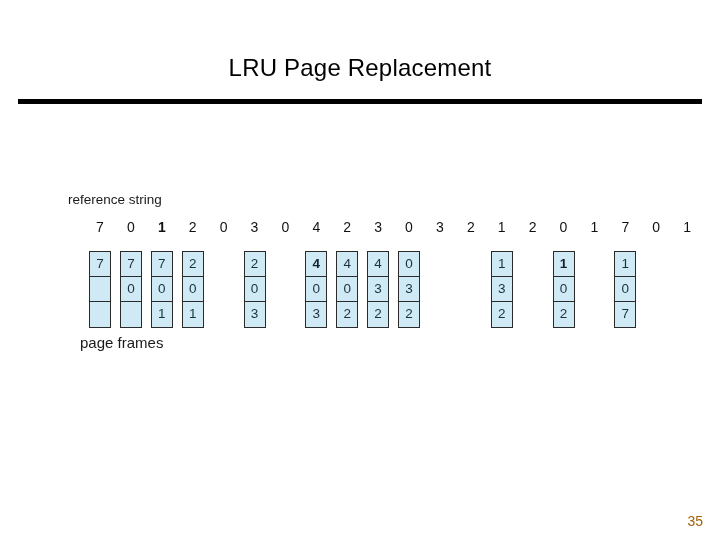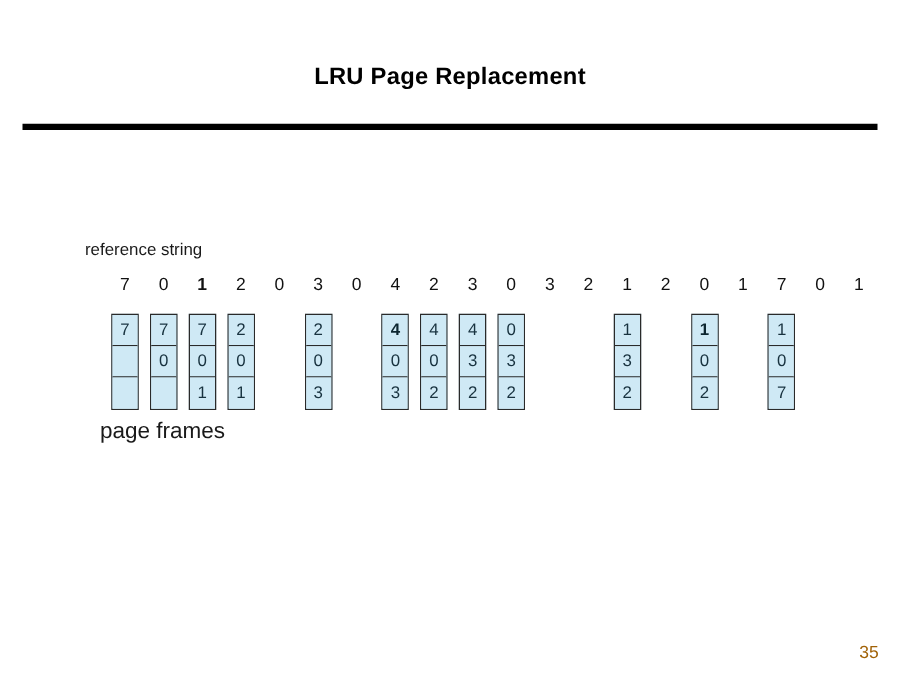--- a/index.html
+++ b/index.html
@@ -15,22 +15,22 @@
     position: relative;
   }
 
   
   .slide-title {
     position: absolute;
     left: 0;
     top: 38px;
     width: 720px;
     text-align: center;
-    font-size: 19px;
-    font-weight: bold;
+    font-size: 24px;
+    font-weight: normal;
     color: #000000;
     letter-spacing: 0.2px;
     white-space: nowrap;
   }
   .title-rule {
     position: absolute;
     left: 18px;
     top: 99px;
     width: 684px;
     height: 5px;
@@ -51,21 +51,21 @@
     left: 68px;
     top: 192px;
     font-size: 13.5px;
     color: #1a1a1a;
     white-space: nowrap;
   }
   .label-page-frames {
     position: absolute;
     left: 80px;
     top: 334px;
-    font-size: 18px;
+    font-size: 15px;
     color: #1a1a1a;
     white-space: nowrap;
   }
 
   
   .ref-row {
     position: absolute;
     left: 90px;
     top: 218px;
     height: 18px;

